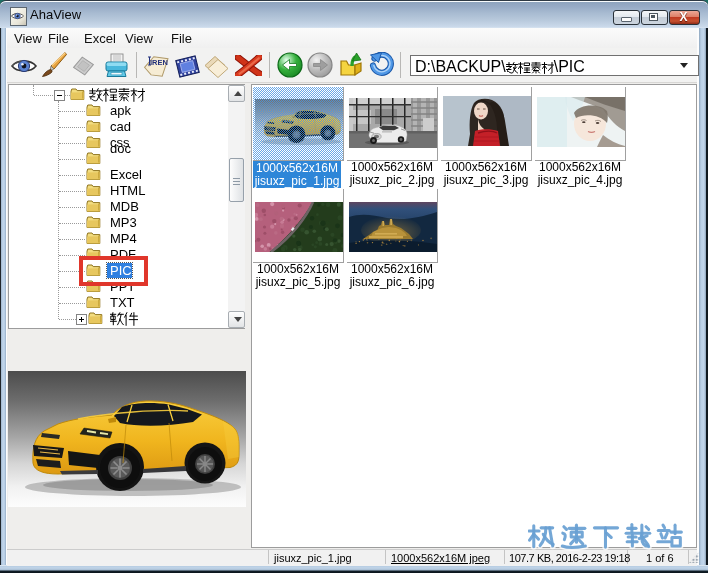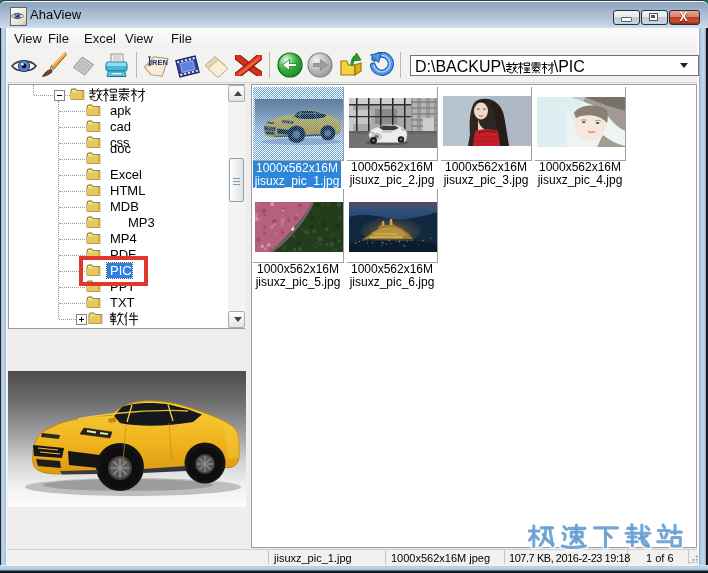--- a/index.html
+++ b/index.html
@@ -332,21 +332,21 @@
         <path d="M1 4.6 L13.8 4.2 L13.8 11.5 L1 11.5 Z" fill="#e7c75e" stroke="none"></path>
         <path d="M12.8 3.6 L12.8 10.6" stroke="#caa83e" stroke-width="1.4" fill="none"></path>
       </svg>
       <div class="a trow" style="left:110px;top:199px">MDB</div>
       <div class="a hdot" style="left:59px;top:223px;width:26px"></div>
       <svg class="a" style="left:86px;top:216px" width="15" height="13" viewBox="0 0 15 13">
         <path d="M1 3.2 L1 11.5 L13.8 11.5 L13.8 2.6 L7.2 2.6 L6 1 L1.8 1 Z" fill="#f2dc80" stroke="#8f741e" stroke-width="1"></path>
         <path d="M1 4.6 L13.8 4.2 L13.8 11.5 L1 11.5 Z" fill="#e7c75e" stroke="none"></path>
         <path d="M12.8 3.6 L12.8 10.6" stroke="#caa83e" stroke-width="1.4" fill="none"></path>
       </svg>
-      <div class="a trow" style="left:128px;top:215px">MP3</div>
+      <div class="a trow" style="left:110px;top:215px">MP3</div>
       <div class="a hdot" style="left:59px;top:239px;width:26px"></div>
       <svg class="a" style="left:86px;top:232px" width="15" height="13" viewBox="0 0 15 13">
         <path d="M1 3.2 L1 11.5 L13.8 11.5 L13.8 2.6 L7.2 2.6 L6 1 L1.8 1 Z" fill="#f2dc80" stroke="#8f741e" stroke-width="1"></path>
         <path d="M1 4.6 L13.8 4.2 L13.8 11.5 L1 11.5 Z" fill="#e7c75e" stroke="none"></path>
         <path d="M12.8 3.6 L12.8 10.6" stroke="#caa83e" stroke-width="1.4" fill="none"></path>
       </svg>
       <div class="a trow" style="left:110px;top:231px">MP4</div>
       <div class="a hdot" style="left:59px;top:255px;width:26px"></div>
       <svg class="a" style="left:86px;top:248px" width="15" height="13" viewBox="0 0 15 13">
         <path d="M1 3.2 L1 11.5 L13.8 11.5 L13.8 2.6 L7.2 2.6 L6 1 L1.8 1 Z" fill="#f2dc80" stroke="#8f741e" stroke-width="1"></path>
@@ -801,21 +801,21 @@
         <path d="M100 48 L108 46 L108 51 L101 52 Z" fill="#c08a0a"></path>
       </svg>
     </div>
   <div class="a" id="statusbar"></div>
   <div class="a ssep" style="left:268px;"></div>
   <div class="a ssep" style="left:385px;"></div>
   <div class="a ssep" style="left:504px;"></div>
   <div class="a ssep" style="left:627px;"></div>
   <div class="a ssep" style="left:688px;"></div>
   <div class="a stext" style="left:274px;">jisuxz_pic_1.jpg</div>
-  <div class="a stext" style="left:391px;">1000x562x16M jpeg</div>
+  <div class="a stext" style="left:391px;text-decoration:underline;">1000x562x16M jpeg</div>
   <div class="a stext" style="left:509px;letter-spacing:-0.45px">107.7 KB, 2016-2-23 19:18</div>
   <div class="a stext" style="left:646px;">1 of 6</div>
     <div class="a" style="left:689px;top:552px;width:10px;height:11px;background:radial-gradient(circle at 1px 1px,#9aa4ae 1px,transparent 1.4px);background-size:3.4px 3.4px;clip-path:polygon(100% 0,100% 100%,0 100%)"></div>
   <svg class="a" style="left:528px;top:523px" width="164" height="30" viewBox="0 0 156 28" preserveAspectRatio="none">
       <g fill="none" stroke-linecap="round" stroke-linejoin="round">
         <path d="M5.5,2.5 L5.5,22.0" stroke="#ffffff" stroke-width="6" stroke-opacity="0.75"></path>
         <path d="M1.0,7.5 L10.5,7.5" stroke="#ffffff" stroke-width="6" stroke-opacity="0.75"></path>
         <path d="M5.5,10.5 L1.5,16.0" stroke="#ffffff" stroke-width="6" stroke-opacity="0.75"></path>
         <path d="M5.5,10.5 L10.0,15.0" stroke="#ffffff" stroke-width="6" stroke-opacity="0.75"></path>
         <path d="M12.5,4.5 L23.5,4.5" stroke="#ffffff" stroke-width="6" stroke-opacity="0.75"></path>

